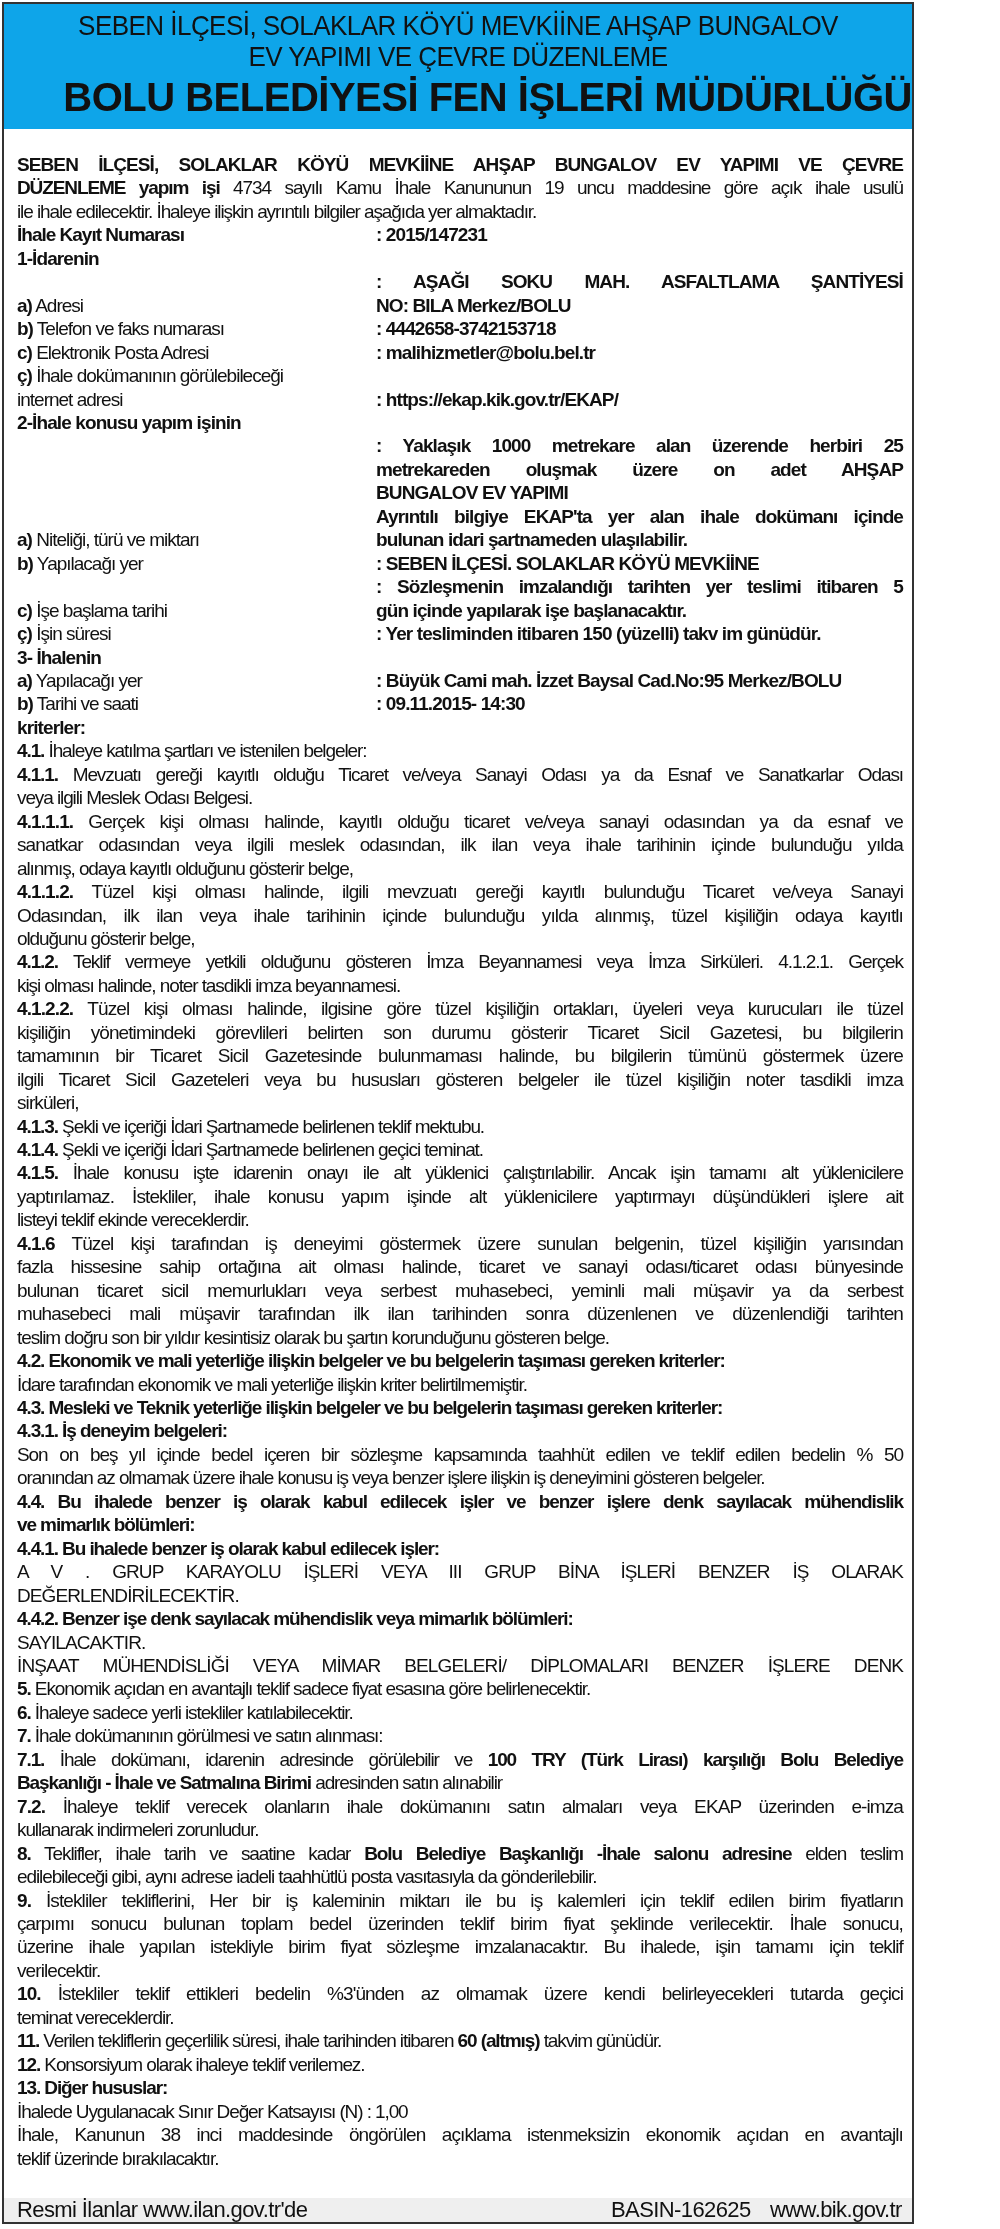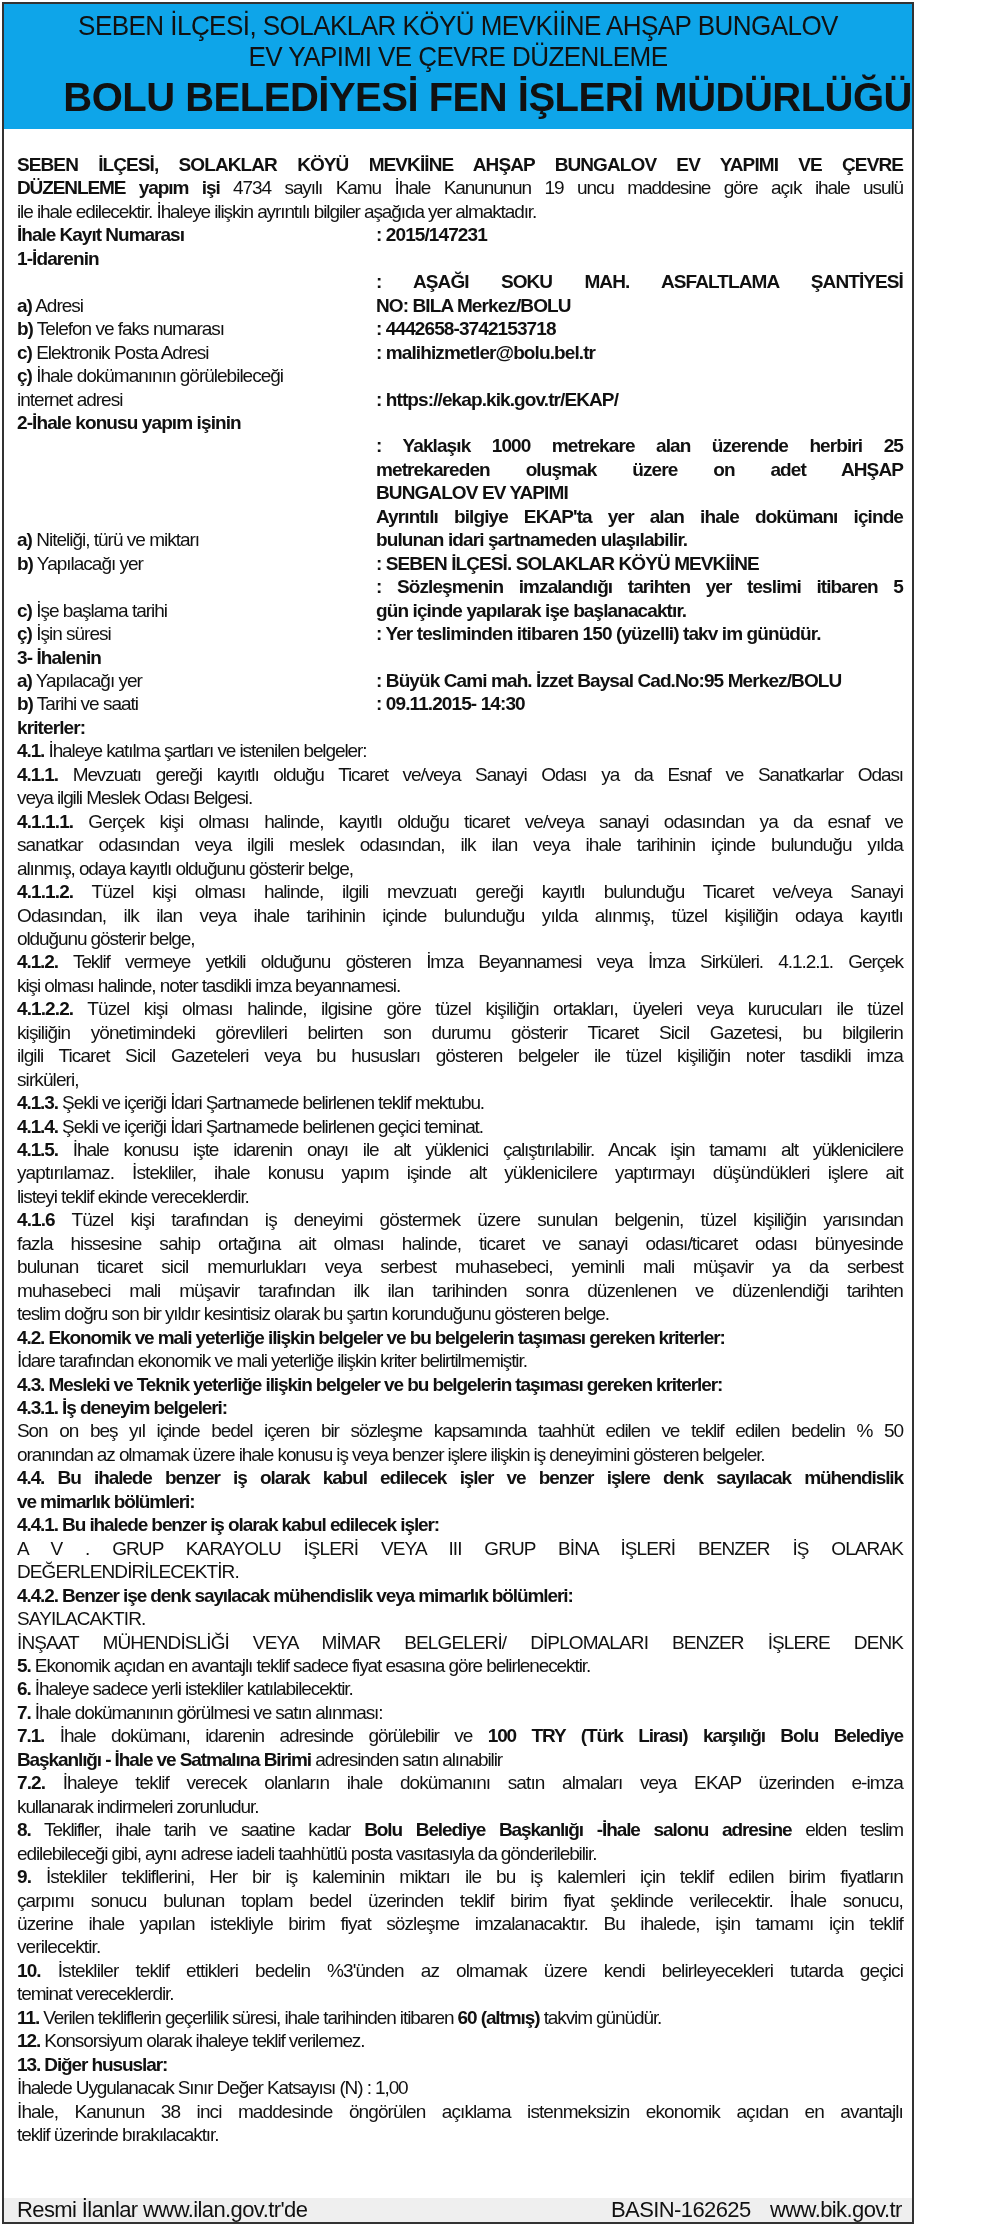--- a/index.html
+++ b/index.html
@@ -112,20 +112,21 @@
     <span class="ln j"><b>4.1.1.1.</b><span> Gerçek kişi olması halinde, kayıtlı olduğu ticaret ve/veya sanayi odasından ya da esnaf ve</span></span>
     <span class="ln j">sanatkar odasından veya ilgili meslek odasından, ilk ilan veya ihale tarihinin içinde bulunduğu yılda</span>
     <span class="ln cond">alınmış, odaya kayıtlı olduğunu gösterir belge,</span>
     <span class="ln j"><b>4.1.1.2.</b><span> Tüzel kişi olması halinde, ilgili mevzuatı gereği kayıtlı bulunduğu Ticaret ve/veya Sanayi</span></span>
     <span class="ln j">Odasından, ilk ilan veya ihale tarihinin içinde bulunduğu yılda alınmış, tüzel kişiliğin odaya kayıtlı</span>
     <span class="ln cond">olduğunu gösterir belge,</span>
     <span class="ln j cond"><b>4.1.2.</b><span> Teklif vermeye yetkili olduğunu gösteren İmza Beyannamesi veya İmza Sirküleri. 4.1.2.1. Gerçek</span></span>
     <span class="ln cond">kişi olması halinde, noter tasdikli imza beyannamesi.</span>
     <span class="ln j"><b>4.1.2.2.</b><span> Tüzel kişi olması halinde, ilgisine göre tüzel kişiliğin ortakları, üyeleri veya kurucuları ile tüzel</span></span>
     <span class="ln j">kişiliğin yönetimindeki görevlileri belirten son durumu gösterir Ticaret Sicil Gazetesi, bu bilgilerin</span>
+    <span class="ln j">tamamının bir Ticaret Sicil Gazetesinde bulunmaması halinde, bu bilgilerin tümünü göstermek üzere</span>
     <span class="ln j">ilgili Ticaret Sicil Gazeteleri veya bu hususları gösteren belgeler ile tüzel kişiliğin noter tasdikli imza</span>
     <span class="ln">sirküleri,</span>
     <span class="ln cond"><b>4.1.3.</b><span> Şekli ve içeriği İdari Şartnamede belirlenen teklif mektubu.</span></span>
     <span class="ln cond"><b>4.1.4.</b><span> Şekli ve içeriği İdari Şartnamede belirlenen geçici teminat.</span></span>
     <span class="ln j cond"><b>4.1.5.</b><span> İhale konusu işte idarenin onayı ile alt yüklenici çalıştırılabilir. Ancak işin tamamı alt yüklenicilere</span></span>
     <span class="ln j">yaptırılamaz. İstekliler, ihale konusu yapım işinde alt yüklenicilere yaptırmayı düşündükleri işlere ait</span>
     <span class="ln cond">listeyi teklif ekinde vereceklerdir.</span>
     <span class="ln j"><b>4.1.6</b><span> Tüzel kişi tarafından iş deneyimi göstermek üzere sunulan belgenin, tüzel kişiliğin yarısından</span></span>
     <span class="ln j">fazla hissesine sahip ortağına ait olması halinde, ticaret ve sanayi odası/ticaret odası bünyesinde</span>
     <span class="ln j">bulunan ticaret sicil memurlukları veya serbest muhasebeci, yeminli mali müşavir ya da serbest</span>

